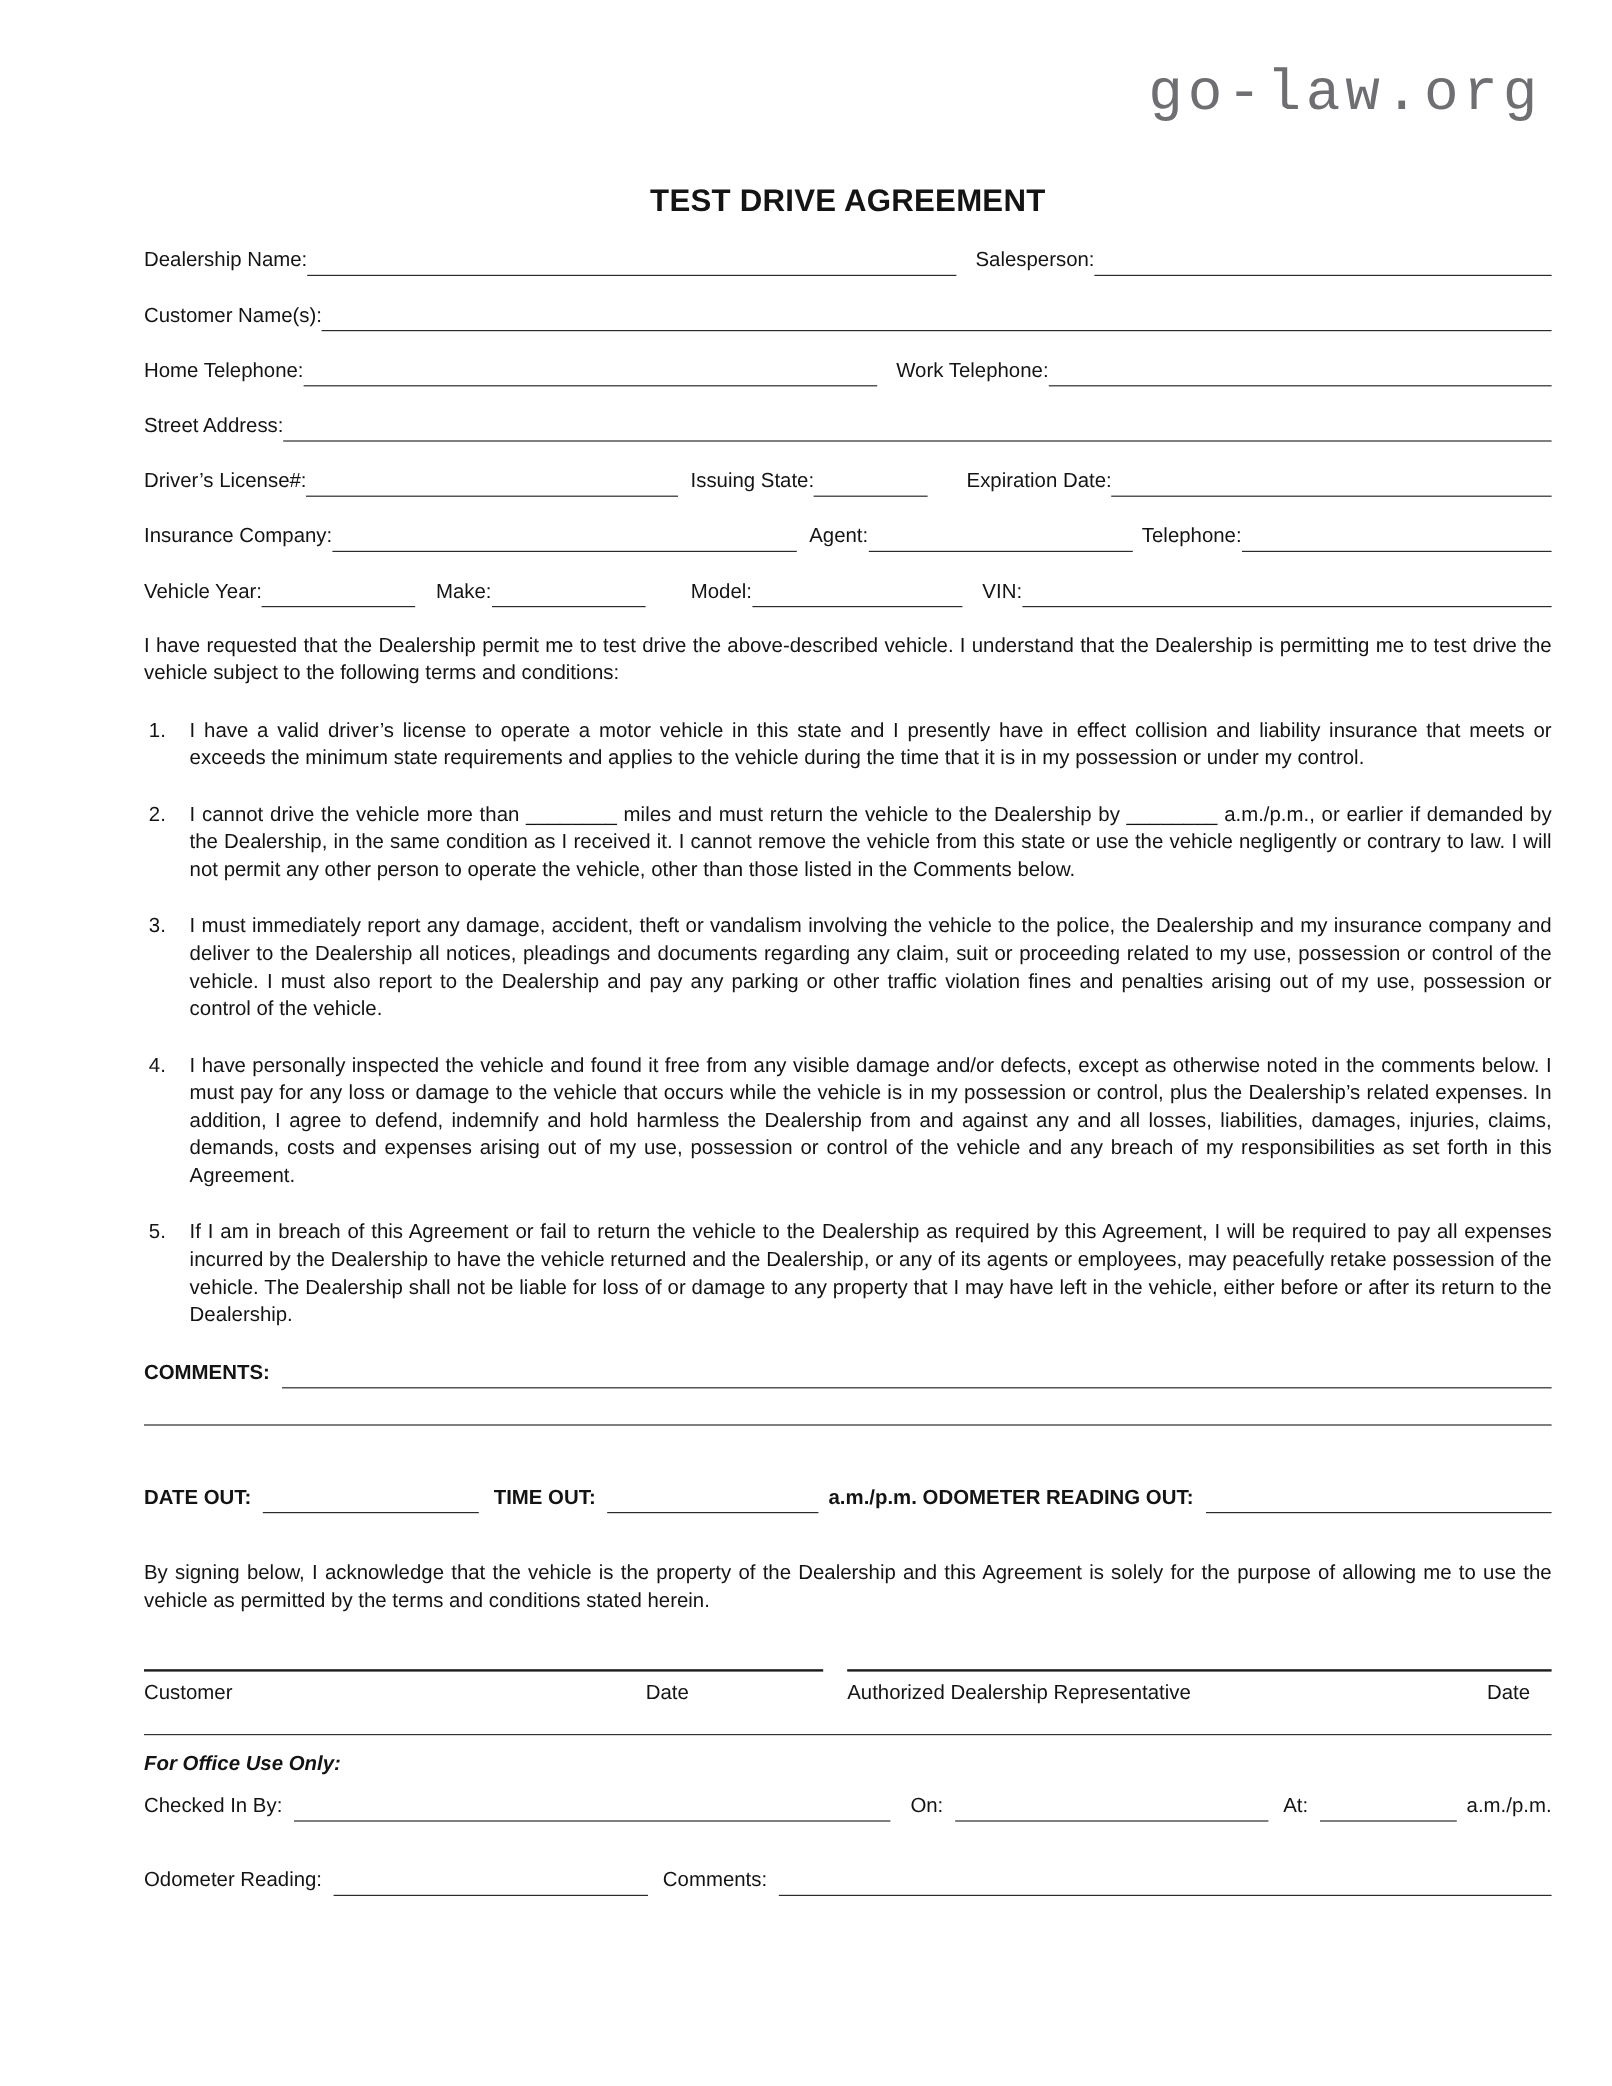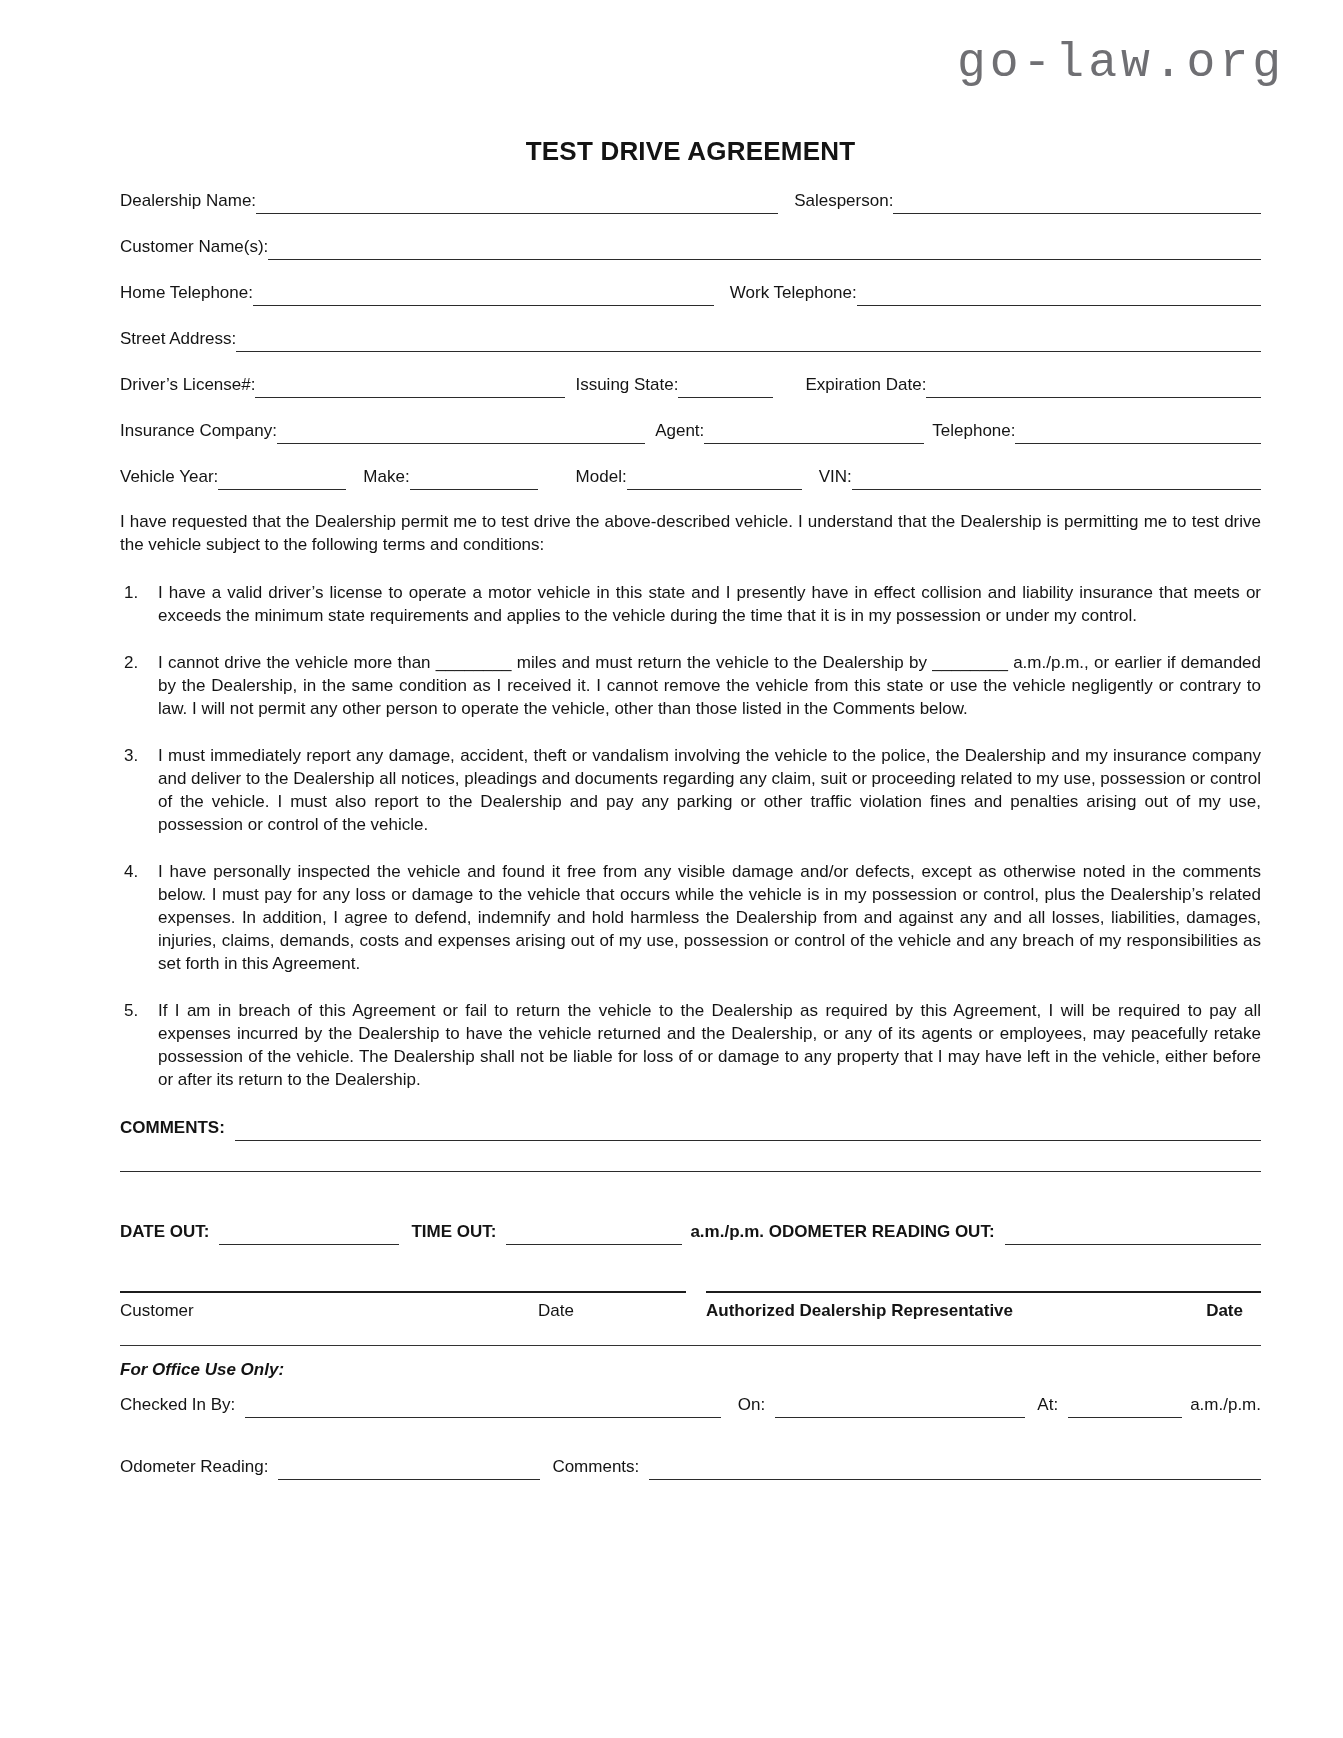--- a/index.html
+++ b/index.html
@@ -1,26 +1,26 @@
 <!DOCTYPE html>
 <html><head>
 <meta charset="utf-8">
 <style>
   html,body { margin:0; padding:0; background:#ffffff; }
   .page {
     position: relative;
     width: 1343px;
     height: 1623px;
-    margin: 0 auto;
+    margin: 16px auto;
     background: #ffffff;
     font-family: "Liberation Sans", "DejaVu Sans", sans-serif;
     font-size: 17px;
     color: #141414;
     box-sizing: border-box;
-    padding: 40px 82px 0 120px;
+    padding: 40px 50px 0 120px;
     overflow: hidden;
   }
   .site-logo {
     position: absolute;
     top: 36px;
     right: 58px;
     font-family: "Liberation Mono", "DejaVu Sans Mono", monospace;
     font-size: 48px;
     letter-spacing: 4px;
     color: #6f6f73;
@@ -101,21 +101,21 @@
   .sig-col-left  { width: 566px; margin-right: 20px; }
   .sig-col-right { flex: 1; }
   .sig-line { border-bottom: 2px solid #1c1c1c; height: 0; }
   .sig-labels {
     display: flex;
     justify-content: space-between;
     margin-top: 7px;
     line-height: 22px;
   }
   .sig-labels.pad-right-date { padding-right: 112px; }
-  .sig-labels.pad-right-sm   { padding-right: 18px; font-weight: bold; }
+  .sig-labels.pad-right-sm   { padding-right: 18px; }
   .section-rule {
     margin-top: 23px;
     border: none;
     border-top: 1.4px solid #333;
     height: 0;
   }
   .office-heading {
     margin-top: 13px;
     font-weight: bold;
     font-style: italic;
@@ -231,20 +231,21 @@
 
   <div class="frow checkout-row bold">
     <span class="lbl">DATE OUT:</span>
     <span class="blank w180 ml10"></span>
     <span class="lbl ml12">TIME OUT:</span>
     <span class="blank w176 ml10"></span>
     <span class="lbl ml8">a.m./p.m. ODOMETER READING OUT:</span>
     <span class="blank grow1 ml10"></span>
   </div>
 
+  <p class="para signing-para">By signing below, I acknowledge that the vehicle is the property of the Dealership and this Agreement is solely for the purpose of allowing me to use the vehicle as permitted by the terms and conditions stated herein.</p>
 
   <div class="sig-block">
     <div class="sig-col-left">
       <div class="sig-line"></div>
       <div class="sig-labels pad-right-date">
         <span>Customer</span>
         <span>Date</span>
       </div>
     </div>
     <div class="sig-col-right">

